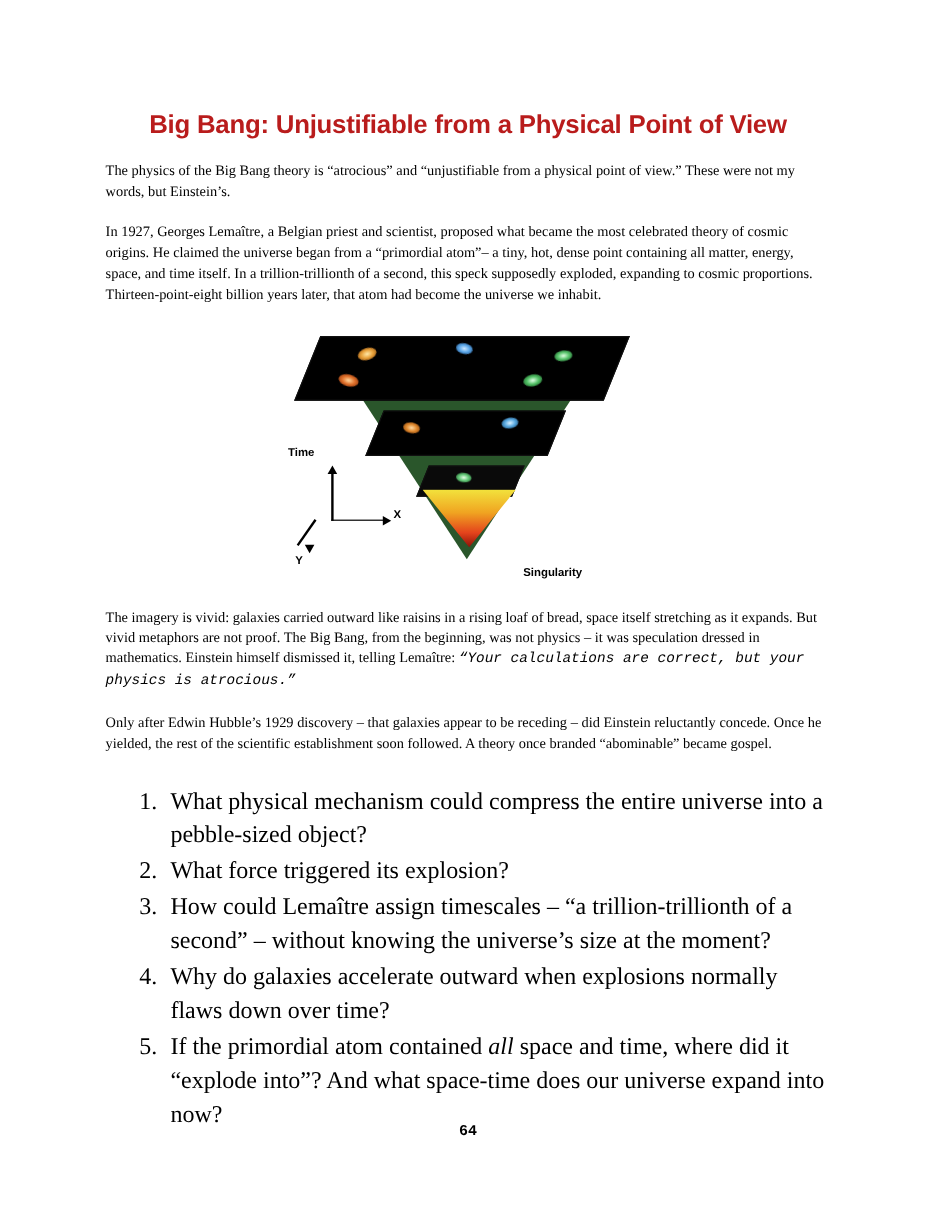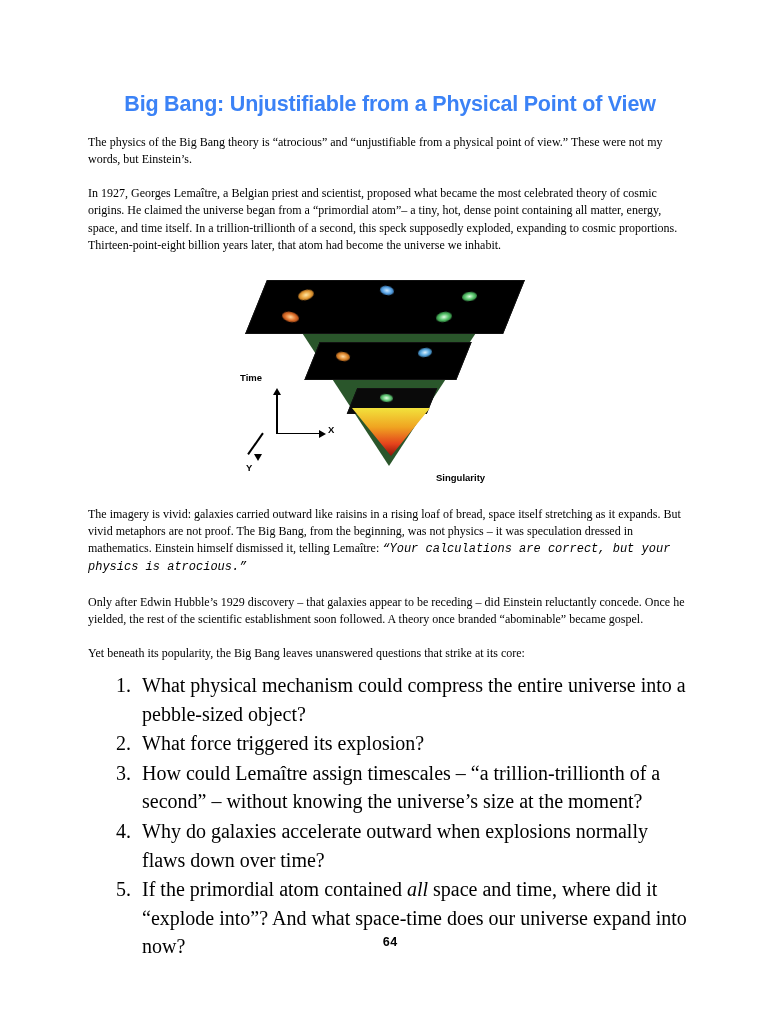--- a/index.html
+++ b/index.html
@@ -19,21 +19,21 @@
     background: #ffffff;
     box-sizing: border-box;
     padding: 70px 88px 40px 88px;
     overflow: hidden;
   }
   .title {
     font-family: "Liberation Sans", sans-serif;
     font-size: 21.5px;
     font-weight: 600;
     text-align: center;
-    color: #3b82f6;
+    color: #b91c1c;
     letter-spacing: -0.2px;
     margin: 22px 0 0 0;
     white-space: nowrap;
   }
   .body-text {
     font-size: 12px;
     line-height: 1.43;
     color: #000000;
     text-align: left;
     margin: 0;
@@ -219,21 +219,20 @@
   </div>
 
   <p class="body-text para"><span>The imagery is vivid: galaxies carried outward like raisins in a rising loaf of bread, space itself stretching as it expands. But vivid metaphors are not proof. The Big Bang, from the beginning, was not physics – it was speculation dressed in mathematics. Einstein himself dismissed it, telling Lemaître: </span><span class="quote-italic">“Your calculations are correct, but your physics is atrocious.”</span></p>
 
   <div class="gap-2"></div>
 
   <p class="body-text para">Only after Edwin Hubble’s 1929 discovery – that galaxies appear to be receding – did Einstein reluctantly concede. Once he yielded, the rest of the scientific establishment soon followed. A theory once branded “abominable” became gospel.</p>
 
   <div class="gap-2"></div>
 
-  <p class="body-text para">Yet beneath its popularity, the Big Bang leaves unanswered questions that strike at its core:</p>
 
   <ol class="qlist">
     <li><span>What physical mechanism could compress the entire universe into a pebble-sized object?</span></li>
     <li><span>What force triggered its explosion?</span></li>
     <li><span>How could Lemaître assign timescales – “a trillion-trillionth of a second” – without knowing the universe’s size at the moment?</span></li>
     <li><span>Why do galaxies accelerate outward when explosions normally flaws down over time?</span></li>
     <li><span>If the primordial atom contained </span><span class="em-italic">all</span><span> space and time, where did it “explode into”? And what space-time does our universe expand into now?</span></li>
   </ol>
 
   <div class="gap-2"></div>

